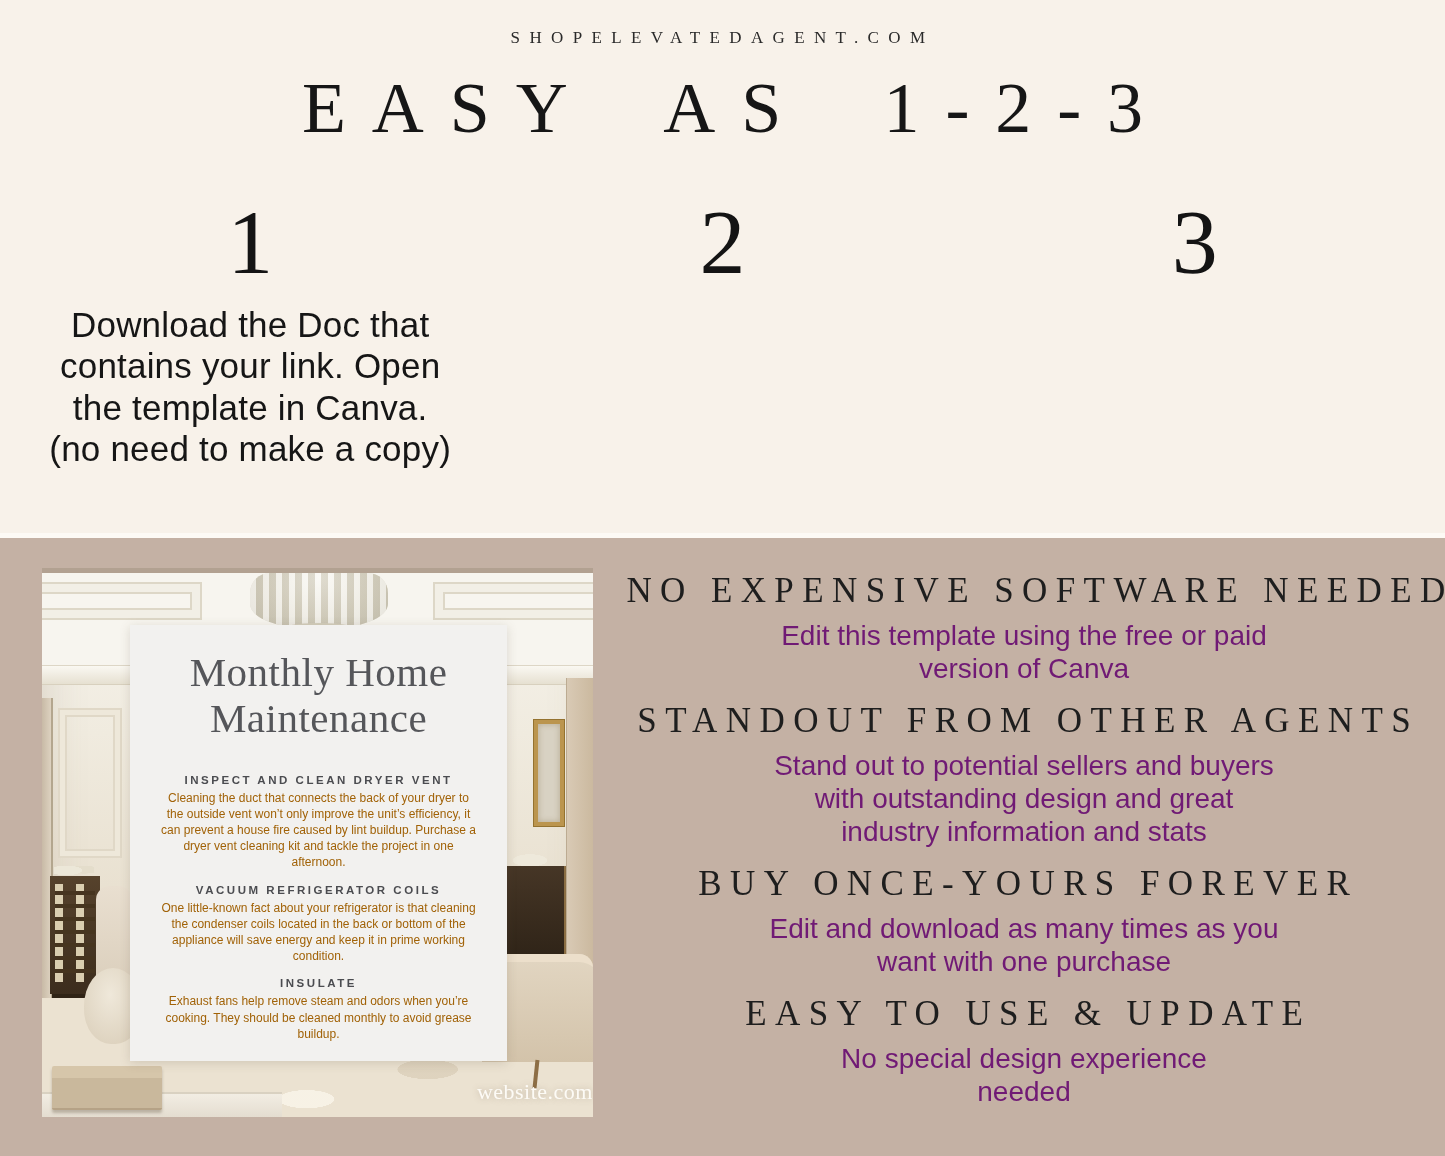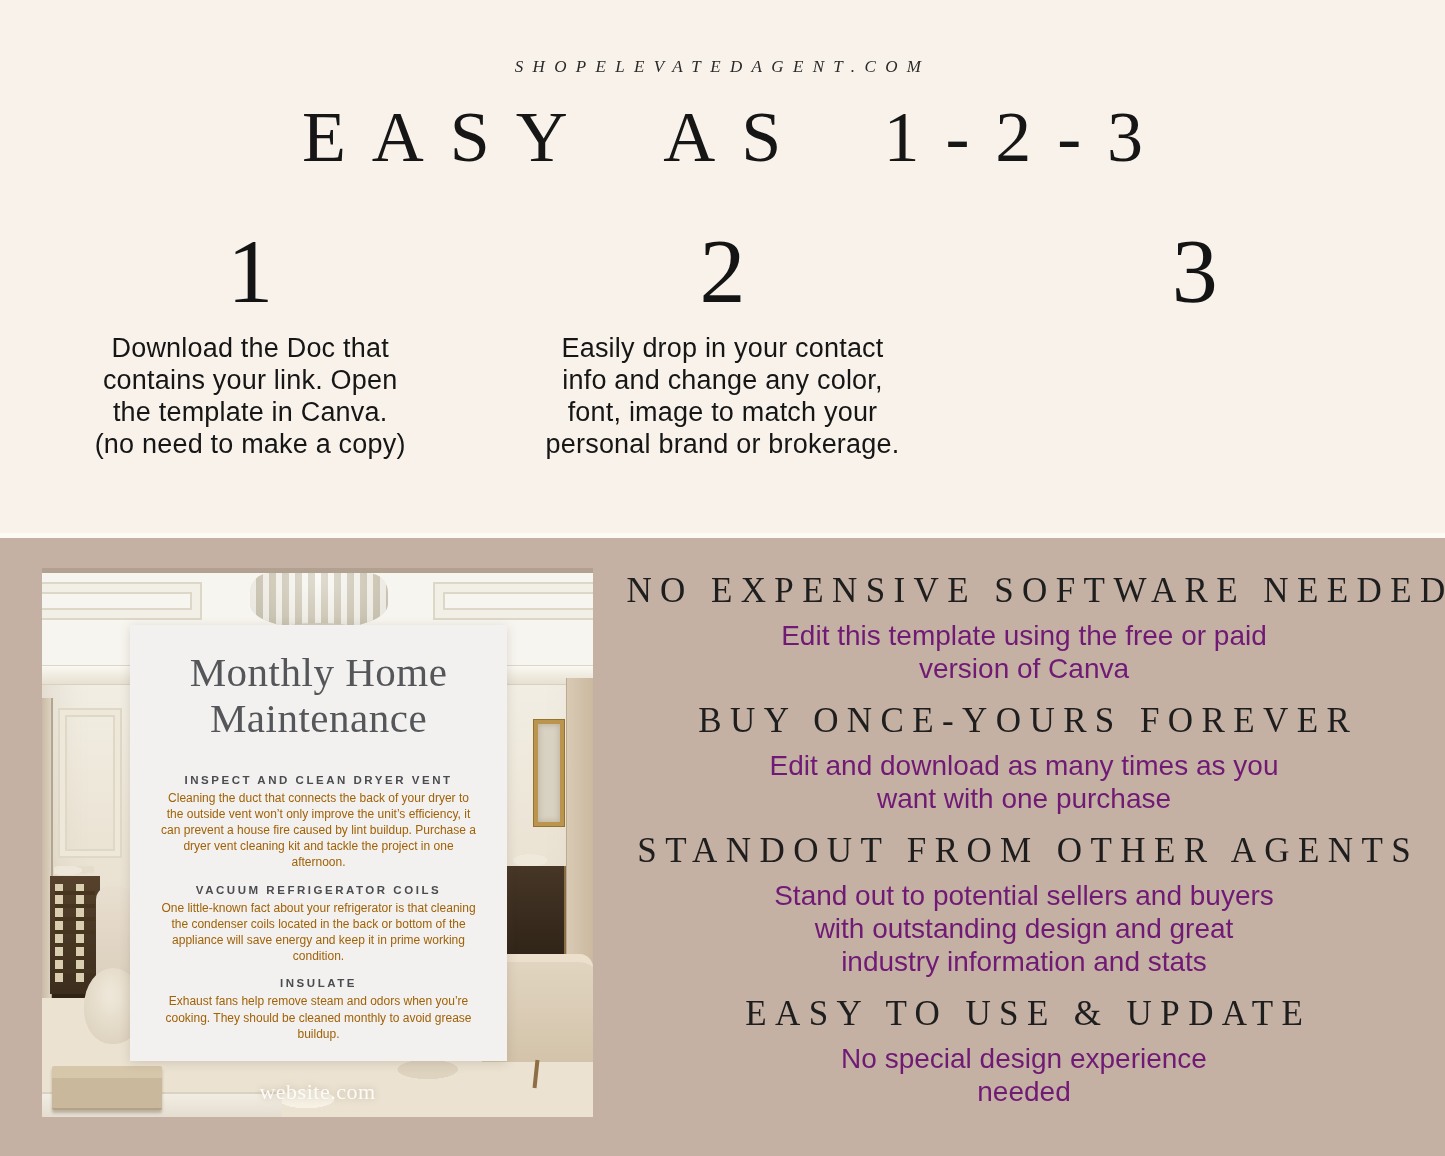--- a/index.html
+++ b/index.html
@@ -3,30 +3,30 @@
 <meta charset="utf-8">
 <style>
   * { margin:0; padding:0; box-sizing:border-box; }
   html,body { width:1445px; height:1156px; }
   body { font-family:"Liberation Sans","DejaVu Sans",sans-serif; }
   .page { position:relative; width:1445px; height:1156px; overflow:hidden; background:#f8f2ea; }
 
   
   .top-section { position:absolute; left:0; top:0; width:1445px; height:533px; background:#f8f2ea; }
   .divider-strip { position:absolute; left:0; top:533px; width:1445px; height:5px; background:#fdfaf5; }
-  .site-url { padding-top:57px; text-align:center; font-family:"Liberation Serif","DejaVu Serif",serif;
-              font-size:17px; letter-spacing:0.55em; color:#2a2a2a;font-style:italic; }
+  .site-url { padding-top:28px; text-align:center; font-family:"Liberation Serif","DejaVu Serif",serif;
+              font-size:17px; letter-spacing:0.55em; color:#2a2a2a; }
   .main-title { margin-top:24px; text-align:center; font-family:"Liberation Serif","DejaVu Serif",serif;
                 font-weight:400; font-size:72px; line-height:1; letter-spacing:0.36em; word-spacing:0.45em;
                 color:#161616; text-indent:0.36em; }
   .steps-row { margin-top:52px; display:grid; grid-template-columns:1fr 1fr 1fr; padding:0 14px; }
   .step { text-align:center; }
   .step-number { font-family:"Liberation Serif","DejaVu Serif",serif; font-weight:400;
                  font-size:92px; line-height:1; color:#141414; }
-  .step-text { margin-top:16px; font-size:27px; line-height:1.18; color:#161616;
+  .step-text { margin-top:16px; font-size:35px; line-height:1.18; color:#161616;
                white-space:pre-line; letter-spacing:0.2px; }
 
   
   .bottom-section { position:absolute; left:0; top:538px; width:1445px; height:618px; background:#c4b1a4; }
 
   
   .preview { position:absolute; left:42px; top:30px; width:551px; height:549px; overflow:hidden;
              background:linear-gradient(180deg,#f7f4ee 0%,#f0ebdf 30%,#e9e1d1 58%,#ded4c0 78%,#e8dfcf 100%);
              box-shadow:inset 0 0 46px rgba(115,95,75,.22); }
   .photo-top-strip { position:absolute; left:0; top:0; width:100%; height:5px; background:#b2a191; }
@@ -96,21 +96,21 @@
   .month-row { margin-top:9px; display:flex; align-items:center; justify-content:center; gap:11px; }
   .month-rule { width:90px; height:1px; background:#97979a; }
   .month-label { font-family:"Liberation Serif","DejaVu Serif",serif; font-style:italic;
                  font-size:25px; color:#63646a; letter-spacing:1px; }
   .tip { margin-top:32px; }
   .tip + .tip { margin-top:13px; }
   .tip-heading { text-align:center; font-size:11.5px; font-weight:bold; letter-spacing:0.22em;
                  color:#4b4c50; }
   .tip-body { margin-top:4px; text-align:center; font-size:12px; line-height:1.35; color:#a16207;
               white-space:pre-line; }
-  .preview-footer { position:absolute; left:0; bottom:12px; width:100%; text-align:center;
+  .preview-footer { position:absolute; left:0; bottom:12px; width:100%; text-align:right;
                     font-family:"Liberation Serif","DejaVu Serif",serif; font-size:22px; color:#fdfbf6;
                     letter-spacing:0.5px; text-shadow:0 0 6px rgba(120,100,80,.35); }
 
   
   .features { position:absolute; left:618px; top:32px; width:812px; text-align:center; }
   .feature-heading { font-family:"Liberation Serif","DejaVu Serif",serif; font-weight:400;
                      font-size:35px; line-height:1.2; letter-spacing:0.24em; color:#1e1e1e;
                      white-space:nowrap; text-indent:0.24em; }
   .feature-text { margin:7px 0 15px; font-size:28px; line-height:1.18; color:#701a75; white-space:pre-line; }
   .feature + .feature { margin-top:5px; }
@@ -126,24 +126,20 @@
     <div class="steps-row">
       <div class="step">
         <div class="step-number">1</div>
         <p class="step-text">Download the Doc that
 contains your link. Open
 the template in Canva.
 (no need to make a copy)</p>
       </div>
       <div class="step">
         <div class="step-number">2</div>
-        <p class="step-text">Easily drop in your contact
-info and change any color,
-font, image to match your
-personal brand or brokerage.</p>
       </div>
       <div class="step">
         <div class="step-number">3</div>
       </div>
     </div>
   </section>
   <div class="divider-strip"></div>
 
   <section class="bottom-section">
 
@@ -202,31 +198,31 @@
       <div class="preview-footer">website.com</div>
     </div>
 
     <div class="features">
       <div class="feature">
         <h2 class="feature-heading">NO EXPENSIVE SOFTWARE NEEDED</h2>
         <p class="feature-text">Edit this template using the free or paid
 version of Canva</p>
       </div>
       <div class="feature">
-        <h2 class="feature-heading">BUY ONCE-YOURS FOREVER</h2>
-        <p class="feature-text">Edit and download as many times as you
-want with one purchase</p>
-      </div>
-      <div class="feature">
         <h2 class="feature-heading">STANDOUT FROM OTHER AGENTS</h2>
         <p class="feature-text">Stand out to potential sellers and buyers
 with outstanding design and great
 industry information and stats</p>
       </div>
       <div class="feature">
+        <h2 class="feature-heading">BUY ONCE-YOURS FOREVER</h2>
+        <p class="feature-text">Edit and download as many times as you
+want with one purchase</p>
+      </div>
+      <div class="feature">
         <h2 class="feature-heading">EASY TO USE &amp; UPDATE</h2>
         <p class="feature-text">No special design experience
 needed</p>
       </div>
     </div>
 
   </section>
 </div>
 
 </body></html>

